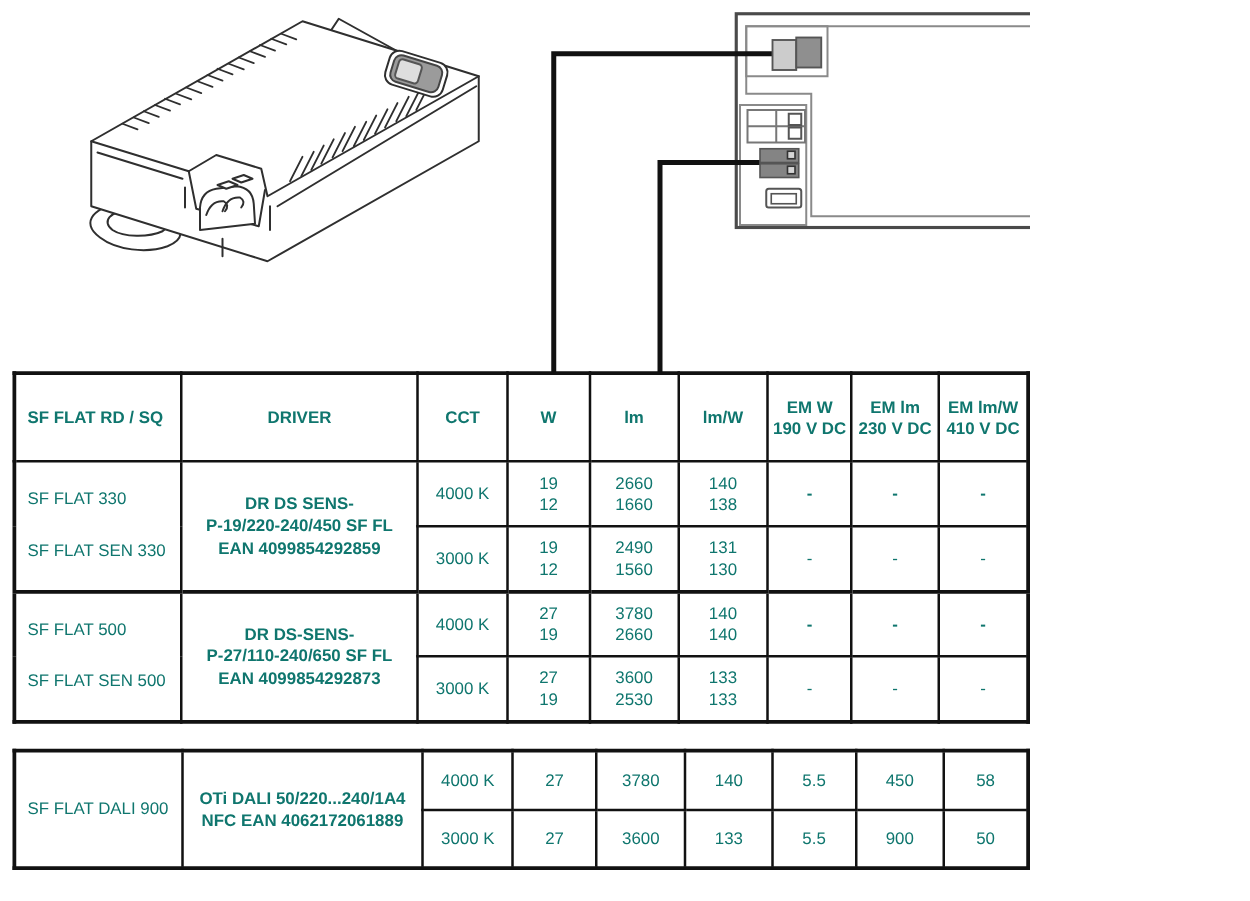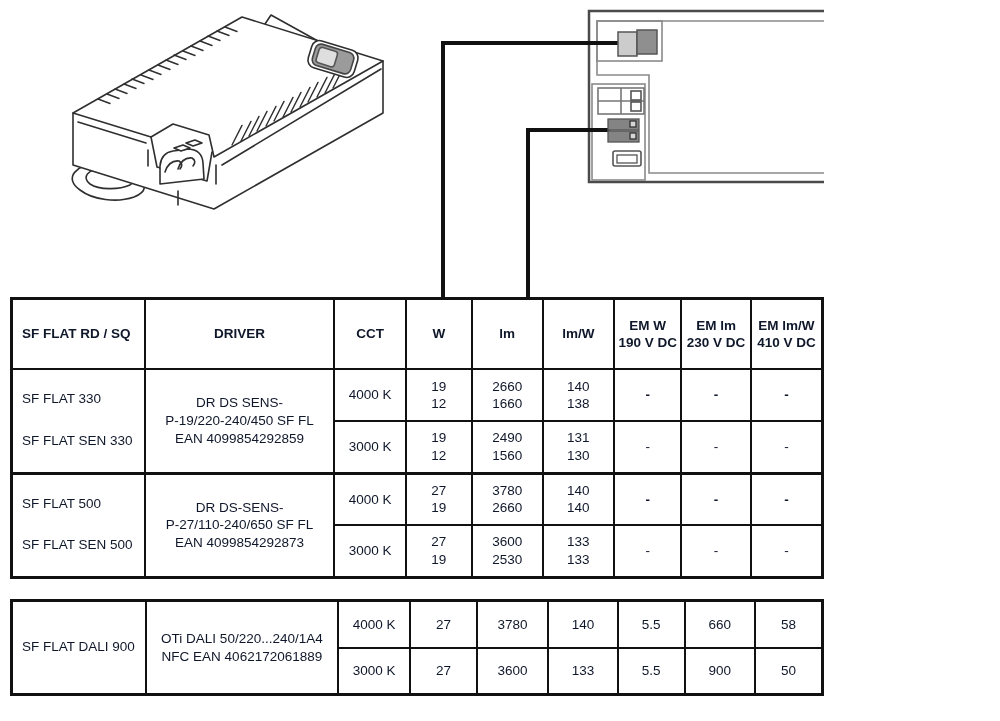--- a/index.html
+++ b/index.html
@@ -1,28 +1,28 @@
 <!DOCTYPE html>
 <html><head>
 <meta charset="utf-8">
 <style>
   html,body{margin:0;padding:0;background:#fff;}
   #page{position:relative;width:824px;height:721px;background:#fff;overflow:hidden;
-        font-family:"Liberation Sans",sans-serif;color:#0f172a;}
+        font-family:"Liberation Sans",sans-serif;color:#0f766e;}
   #diagram-svg{position:absolute;left:0;top:0;}
   table.spec{position:absolute;left:10px;border-collapse:collapse;table-layout:fixed;
              border:3px solid #111;}
   #table-main{top:297px;}
   #table-dali{top:599px;}
   .spec th,.spec td{border:2px solid #111;vertical-align:middle;text-align:center;
                     font-size:13.5px;line-height:1.28;padding:2px 2px;overflow:hidden;}
   .spec th{font-weight:700;height:64px;}
   .spec th.left,.spec td.name{text-align:left;padding-left:9px;}
   .spec td.name{font-weight:400;white-space:pre-line;line-height:1.55;}
-  .spec td.driver{font-weight:400;white-space:pre-line;line-height:1.3;}
+  .spec td.driver{font-weight:700;white-space:pre-line;line-height:1.3;}
   .spec td.ml{white-space:pre-line;}
   #table-main tr.datarow{height:52px;}
   #table-dali tr.datarow{height:47px;}
   .spec tr.thin td{border-top:1px solid #111;}
   .spec tr.block td{border-top:3px solid #111;}
   td.bdash{font-weight:700;letter-spacing:0;}
 </style>
 </head>
 <body>
 
@@ -221,21 +221,21 @@
   <tbody>
         <tr class="datarow">
     <td class="name" rowspan="2">SF FLAT DALI 900</td>
     <td class="driver" rowspan="2">OTi DALI 50/220...240/1A4
 NFC EAN 4062172061889</td>
     <td>4000 K</td>
     <td>27</td>
     <td>3780</td>
     <td>140</td>
     <td>5.5</td>
-    <td>660</td>
+    <td>450</td>
     <td>58</td>
   </tr>
   <tr class="datarow thin">
     <td>3000 K</td>
     <td>27</td>
     <td>3600</td>
     <td>133</td>
     <td>5.5</td>
     <td>900</td>
     <td>50</td>

